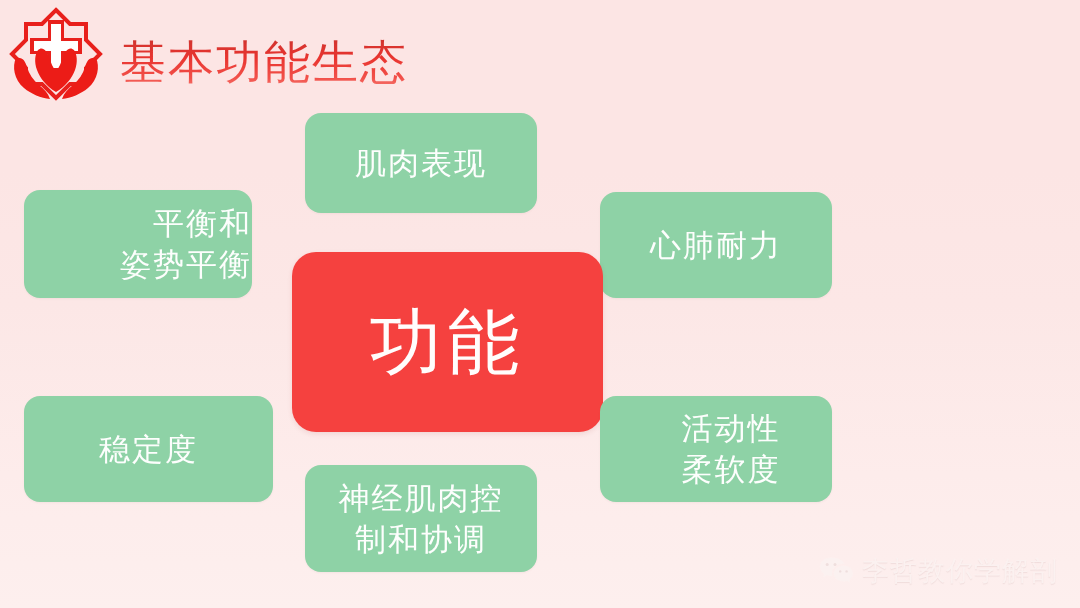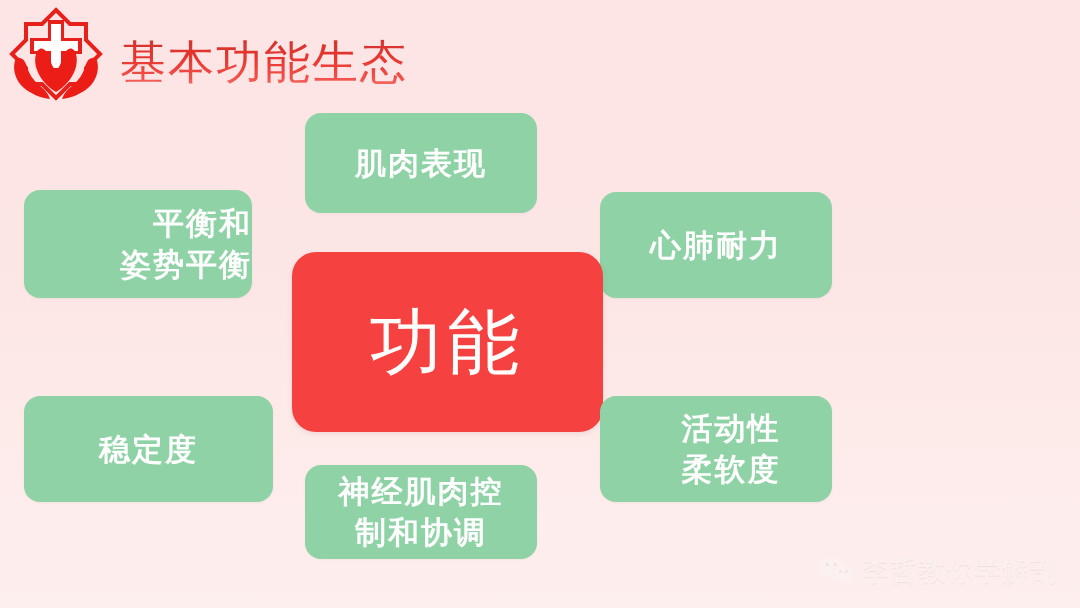--- a/index.html
+++ b/index.html
@@ -74,40 +74,39 @@
     white-space: pre-line;
   }
 
   .node.green {
     background: #8ed2a6;
     font-size: 31px;
     line-height: 41px;
     letter-spacing: 2px;
     color: #fdfefd;
     box-shadow: 0 1px 2px rgba(150,120,120,0.08);
-    font-weight: bold;
   }
   .node.center {
     background: #f5413f;
     border-radius: 24px;
     font-size: 72px;
     line-height: 82px;
     letter-spacing: 6px;
     color: #fffdfc;
     box-shadow: 0 2px 5px rgba(160,60,60,0.12);
   }
 
   
   #node-muscle        { left: 305px; top: 113px; width: 232px; height: 100px; }
   #node-balance       { left: 24px;  top: 190px; width: 228px; height: 108px; text-align: right; }
   #node-cardio        { left: 600px; top: 192px; width: 232px; height: 106px; }
   #node-core          { left: 272px; top: 252px; width: 311px; height: 180px; margin-left: 20px; }
   #node-stability     { left: 24px;  top: 396px; width: 249px; height: 106px; }
   #node-mobility      { left: 600px; top: 396px; width: 232px; height: 106px; padding-left: 30px; }
-  #node-neuromuscular { left: 305px; top: 465px; width: 232px; height: 94px; }
+  #node-neuromuscular { left: 305px; top: 465px; width: 232px; height: 107px; }
 
   
   .watermark {
     position: absolute;
     right: 22px;
     bottom: 22px;
     display: flex;
     align-items: center;
     gap: 9px;
     opacity: 0.62;

